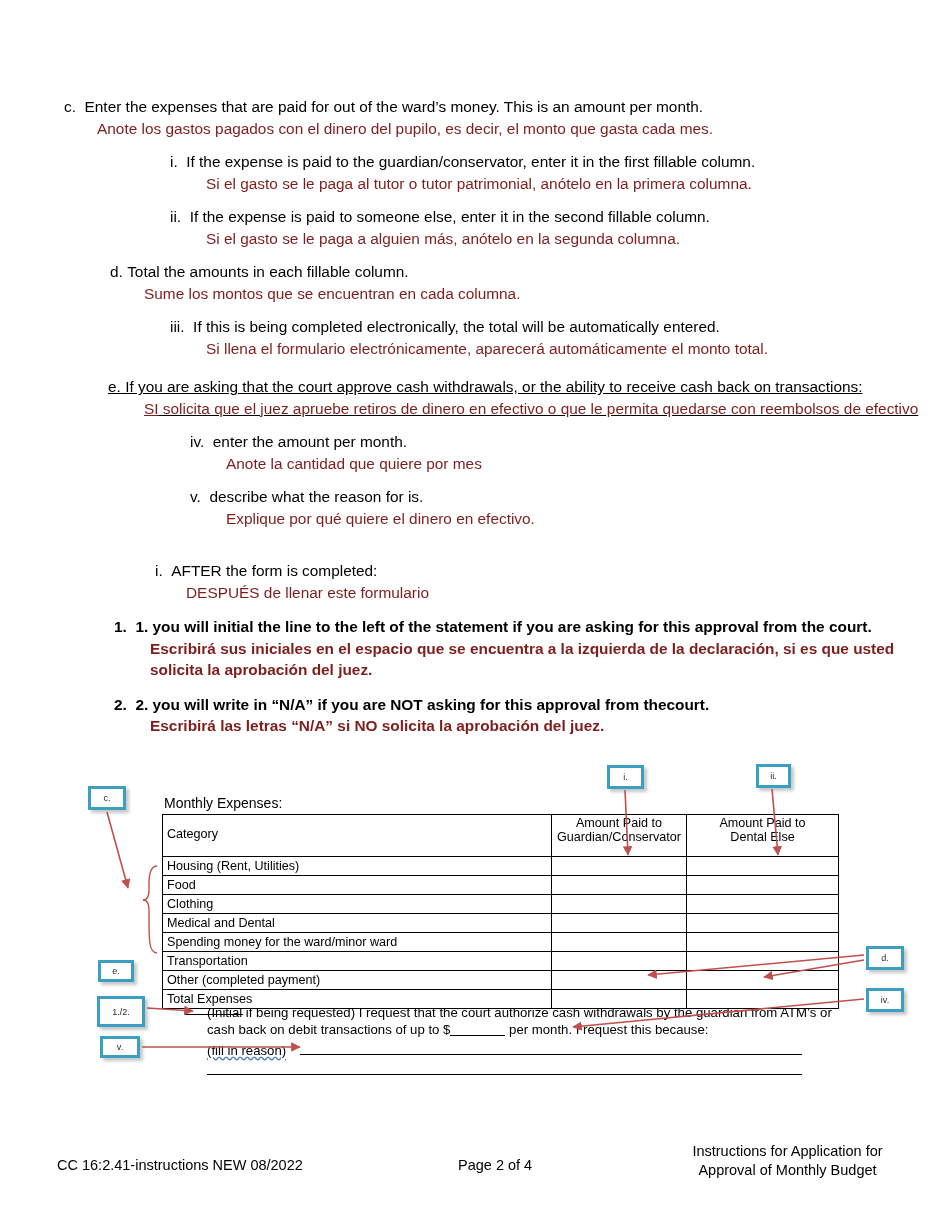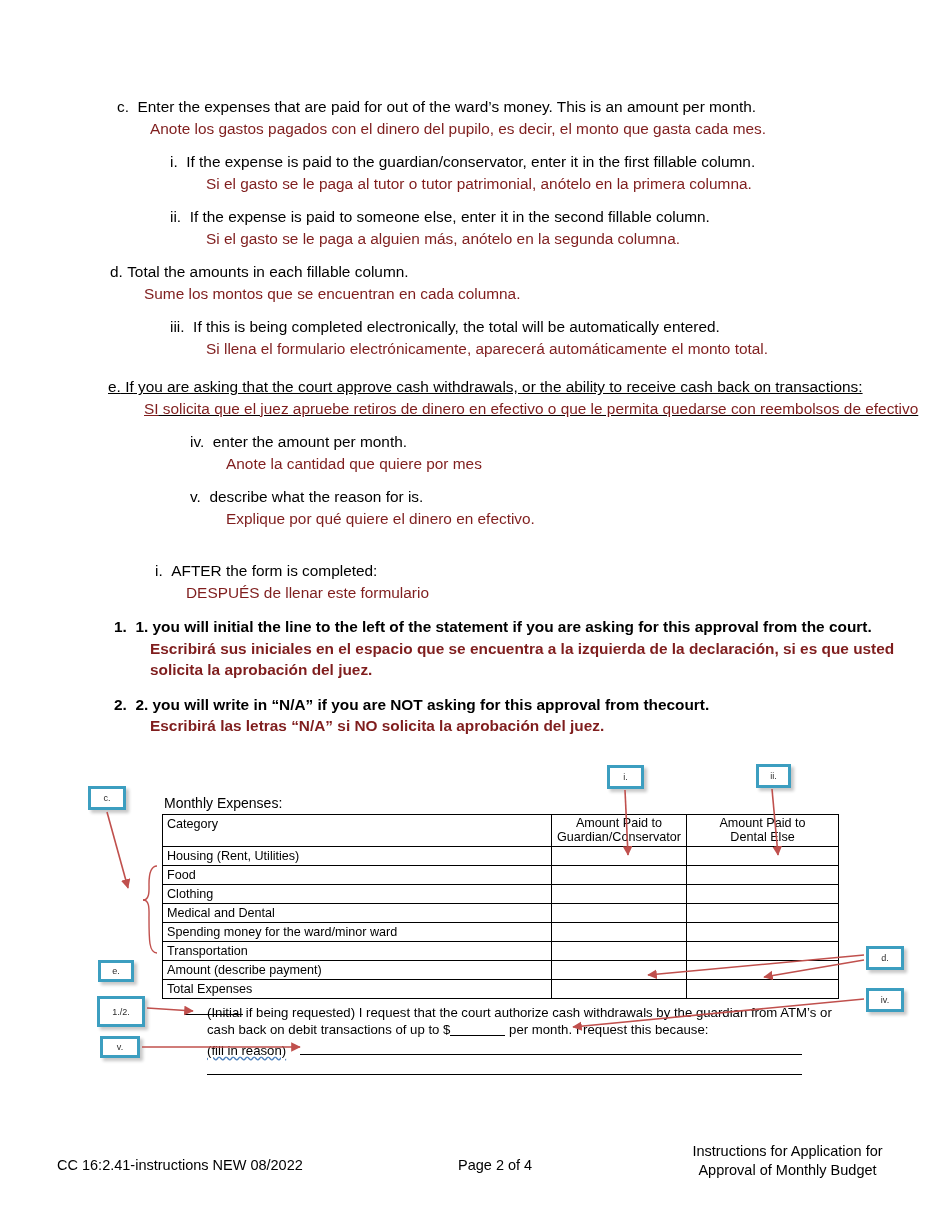--- a/index.html
+++ b/index.html
@@ -35,21 +35,21 @@
   .line {
     font-size: 15.4px;
     line-height: 21.5px;
     white-space: pre-wrap;
   }
   .en { color: #000000; }
   .es { color: #7f1d1d; }
   .u  { text-decoration: underline; }
 
   
-  .lvl-c   { margin-left: 117px; padding-left: 33px; text-indent: -33px; margin-top: 0; }
+  .lvl-c   { margin-left: 64px; padding-left: 33px; text-indent: -33px; margin-top: 0; }
   .lvl-c .es { display:block; text-indent:0; }
 
   .lvl-i   { margin-left: 170px; padding-left: 36px; text-indent: -36px; margin-top: 12px; }
   .lvl-i .es { display:block; text-indent:0; }
 
   .lvl-d   { margin-left: 110px; padding-left: 22px; text-indent: -22px; margin-top: 12px; }
   .lvl-d .es { display:block; text-indent:0; margin-left: 12px; }
 
   .lvl-e   { margin-left: 108px; padding-left: 24px; text-indent: -24px; margin-top: 17px; text-decoration: underline; }
   .lvl-e .es { display:block; text-indent:0; margin-left: 12px; }
@@ -95,21 +95,21 @@
     border: 1px solid #000;
     padding: 1px 4px;
     font-weight: normal;
     height: 16px;
     vertical-align: middle;
   }
   table.exp th.cat {
     text-align: left;
     height: 28px;
     vertical-align: top;
-    padding-top: 2px;
+    padding-top: 12px;
   }
   table.exp th.amt {
     text-align: center;
     line-height: 13.5px;
     height: 28px;
     vertical-align: top;
     padding-top: 2px;
   }
   table.exp td.catname { text-align: left; }
   .col-cat { width: 389px; }
@@ -302,21 +302,21 @@
           <td class="catname">Spending money for the ward/minor ward</td>
           <td></td>
           <td></td>
         </tr>
         <tr>
           <td class="catname">Transportation</td>
           <td></td>
           <td></td>
         </tr>
         <tr>
-          <td class="catname">Amount (describe payment)</td>
+          <td class="catname">Other (completed payment)</td>
           <td></td>
           <td></td>
         </tr>
         <tr>
           <td class="catname">Total Expenses</td>
           <td></td>
           <td></td>
         </tr>
       </tbody>
     </table>

